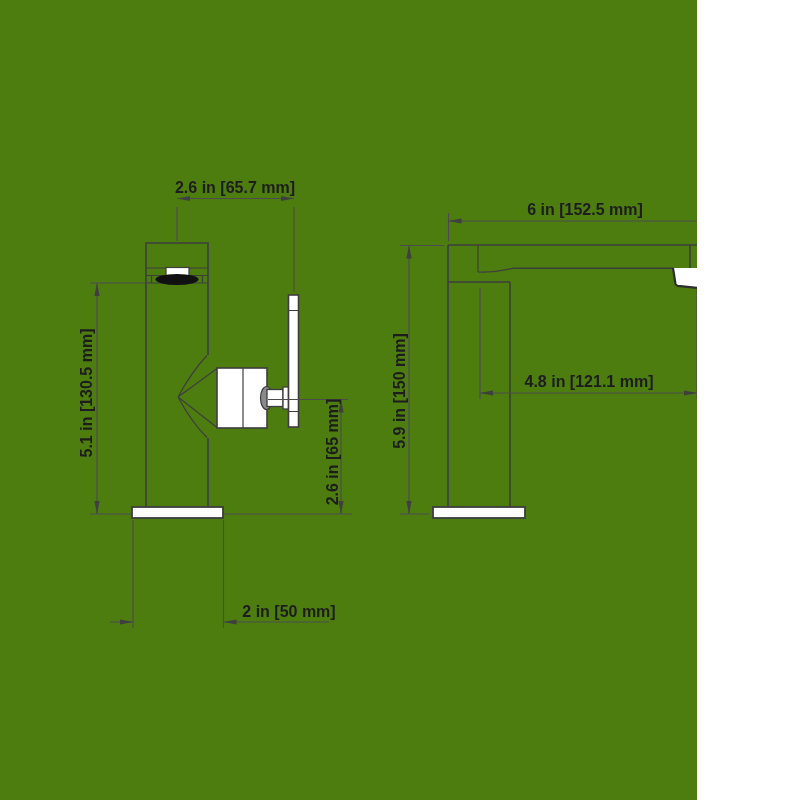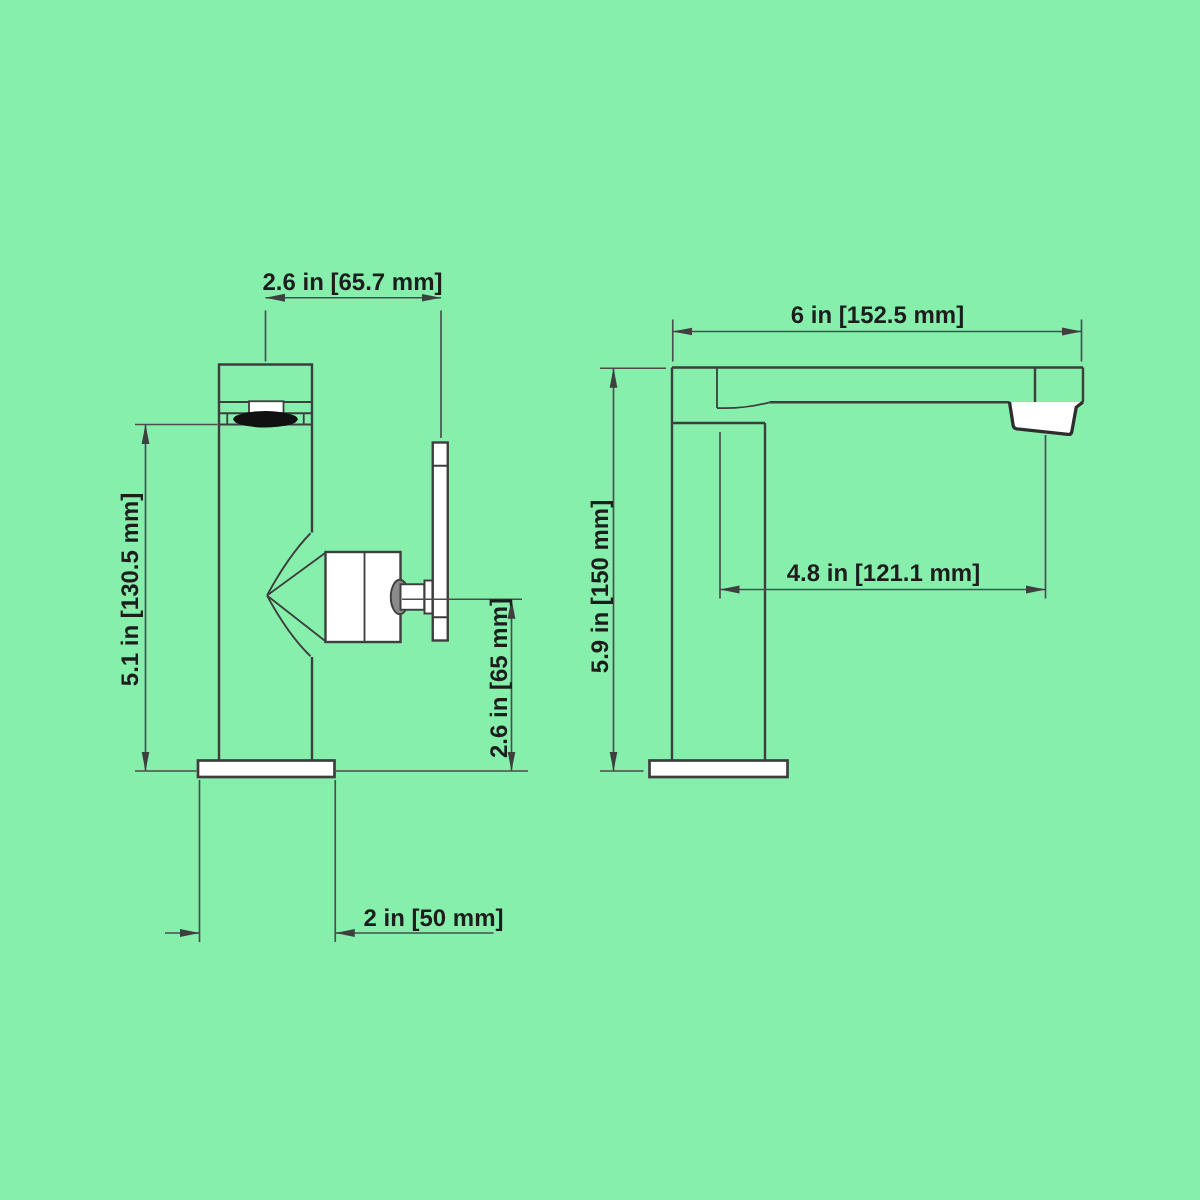--- a/index.html
+++ b/index.html
@@ -1,16 +1,16 @@
 <!DOCTYPE html>
 <html><head>
 <meta charset="utf-8">
 <style>
   html,body{margin:0;padding:0;background:#fff;}
-  .stage{position:relative;width:800px;height:800px;background:#86efac;overflow:hidden;
+  .stage{position:relative;width:697px;height:800px;background:#4d7c0f;overflow:hidden;
          font-family:"Liberation Sans",sans-serif;}
   svg{position:absolute;left:0;top:0;}
   .outline{fill:none;stroke:#3e3e3e;stroke-width:1.6;}
   .outline-thin{fill:none;stroke:#3e3e3e;stroke-width:1.2;}
   .outline-bold{fill:#ffffff;stroke:#2e2e2e;stroke-width:2.2;stroke-linejoin:round;}
   .white{fill:#ffffff;}
   .dimline{fill:none;stroke:#4c4c4c;stroke-width:1.1;}
   .extline{fill:none;stroke:#4c4c4c;stroke-width:1.1;}
   .dim-text{fill:#1d1d1d;font-family:"Liberation Sans",sans-serif;
             font-size:16px;font-weight:700;}

